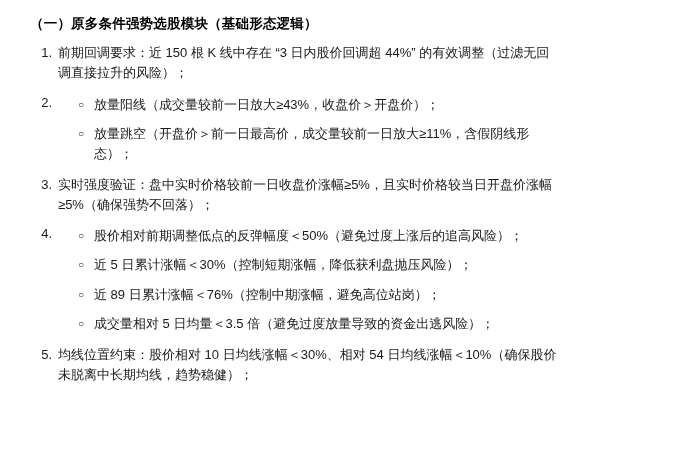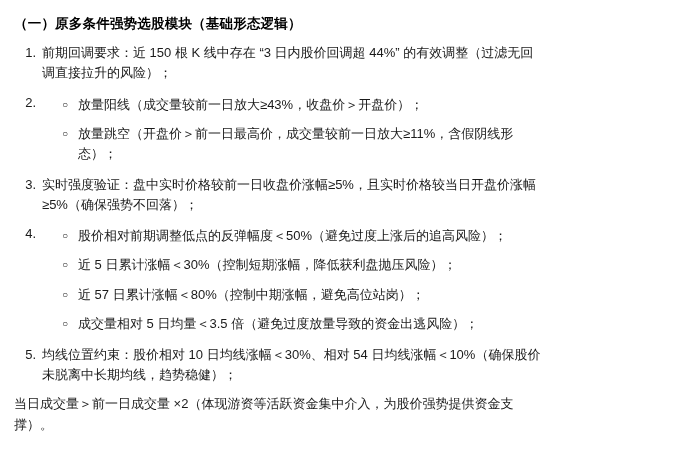--- a/index.html
+++ b/index.html
@@ -13,20 +13,21 @@
     font-family: "Liberation Sans", "DejaVu Sans", sans-serif;
     color: #1a1a1a;
     font-size: 13px;
     line-height: 1.5;
     overflow: hidden;
   }
   .page {
     padding: 10px 14px 0 14px;
     box-sizing: border-box;
     width: 560px;
+    margin-left: 16px;
   }
   .section-heading {
     font-weight: bold;
     font-size: 13.5px;
     color: #000000;
     margin: 4px 0 9px 0;
     letter-spacing: 0.2px;
   }
   .section-heading.second {
     margin-top: 12px;
@@ -129,33 +130,32 @@
         <div class="sub-item">
           <span class="bullet">○</span>
           <span class="sub-text">股价相对前期调整低点的反弹幅度＜50%（避免过度上涨后的追高风险）；</span>
         </div>
         <div class="sub-item">
           <span class="bullet">○</span>
           <span class="sub-text">近 5 日累计涨幅＜30%（控制短期涨幅，降低获利盘抛压风险）；</span>
         </div>
         <div class="sub-item">
           <span class="bullet">○</span>
-          <span class="sub-text">近 57 日累计涨幅＜80%（控制中期涨幅，避免高位站岗）；</span>
+          <span class="sub-text">近 89 日累计涨幅＜76%（控制中期涨幅，避免高位站岗）；</span>
         </div>
         <div class="sub-item">
           <span class="bullet">○</span>
           <span class="sub-text">成交量相对 5 日均量＜3.5 倍（避免过度放量导致的资金出逃风险）；</span>
         </div>
       </div>
     </div>
   </div>
 
   <div class="item">
     <div class="item-num">5.</div>
     <div class="item-body">
       <span>均线位置约束：股价相对 10 日均线涨幅＜30%、相对 54 日均线涨幅＜10%（确保股价未脱离中长期均线，趋势稳健）；</span>
     </div>
   </div>
 
 
-  <div class="para">当日成交量＞前一日成交量 ×2（体现游资等活跃资金集中介入，为股价强势提供资金支撑）。</div>
 
 </div>
 
 </body></html>

